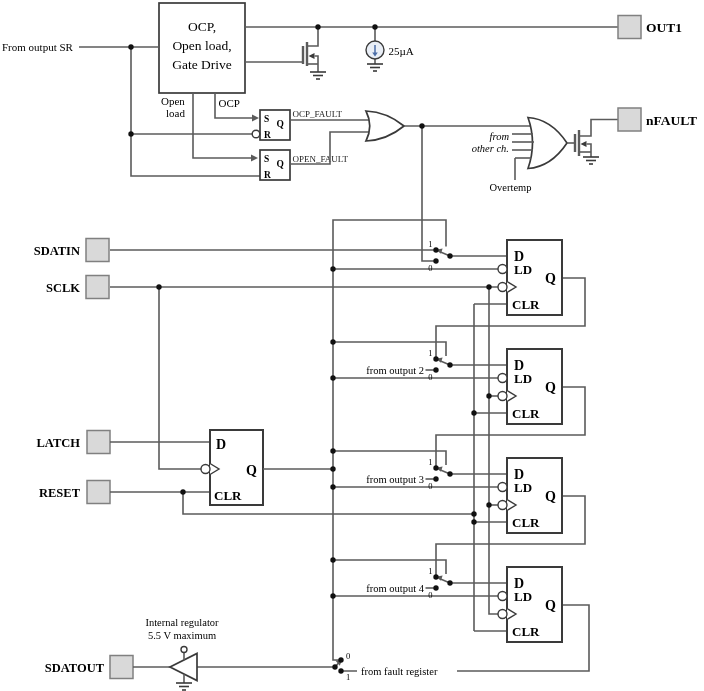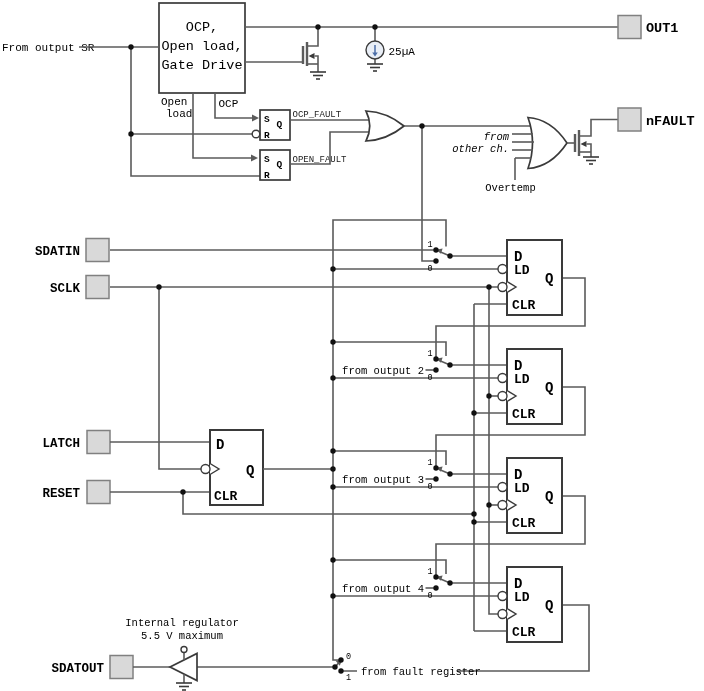--- a/index.html
+++ b/index.html
@@ -1,16 +1,16 @@
 <!DOCTYPE html>
 <html><head>
 <meta charset="utf-8">
 <style>
   html,body{margin:0;padding:0;background:#ffffff;}
-  .stage{position:relative;width:704px;height:691px;background:#fff;font-family:Liberation Mono, monospace;}
+  .stage{position:relative;width:704px;height:691px;background:#fff;font-family:Liberation Serif, serif;}
   svg{display:block;}
   .wire{stroke:#5b5b5b;stroke-width:1.6;fill:none;}
   .outline{stroke:#3a3a3a;stroke-width:1.7;fill:#ffffff;}
   .ffbox{stroke:#3a3a3a;stroke-width:2;fill:#ffffff;}
   .pinsq{fill:#d9d9d9;stroke:#808080;stroke-width:1.5;}
   .dot{fill:#111111;stroke:none;}
   .bubble{fill:#ffffff;stroke:#3a3a3a;stroke-width:1.4;}
   .gnd{stroke:#3a3a3a;stroke-width:1.6;}
   .arrowfill{fill:#5b5b5b;stroke:none;}
   .darkfill{fill:#3a3a3a;stroke:none;}

